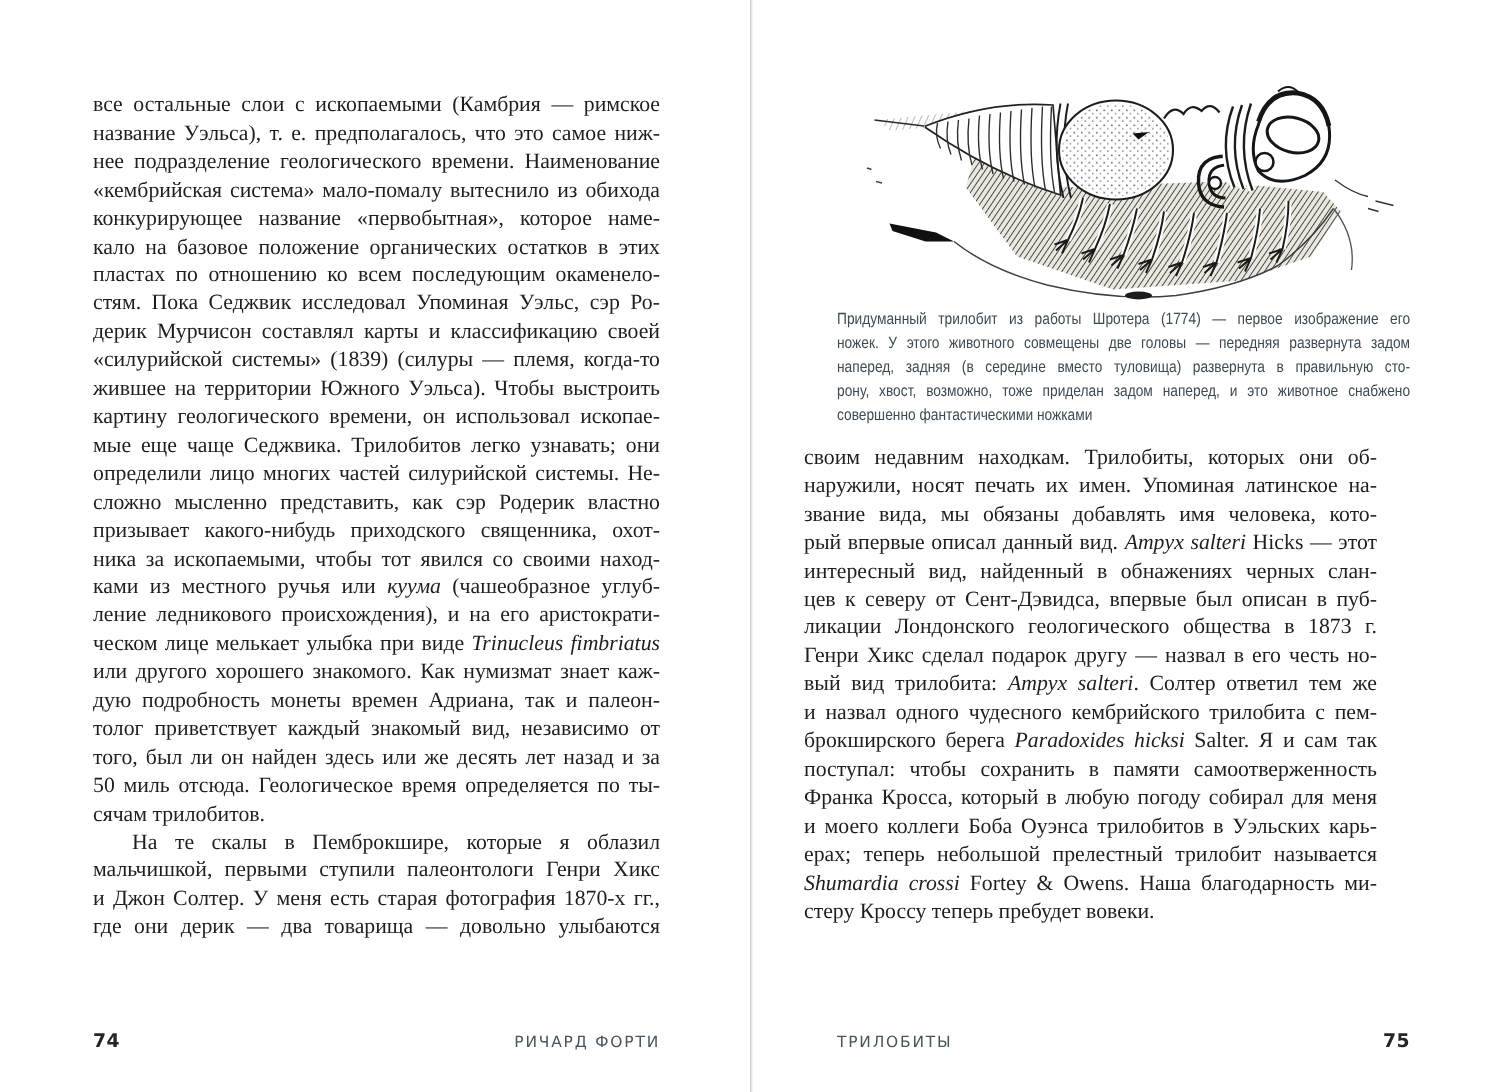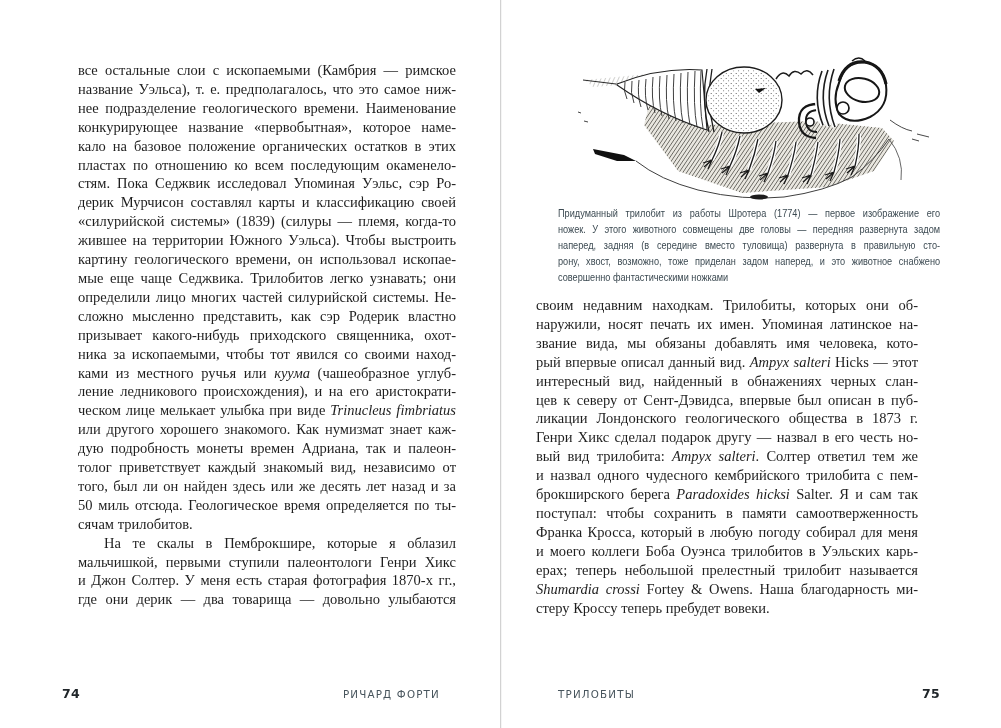--- a/index.html
+++ b/index.html
@@ -3,21 +3,21 @@
 <meta charset="utf-8">
 <style>
   html,body{margin:0;padding:0;background:#ffffff;}
   .canvas{
     position:relative;width:1001px;height:728px;background:#ffffff;
     font-family:"Liberation Serif", serif;overflow:hidden;
   }
   .gutter{position:absolute;left:500px;top:0;width:1px;height:728px;
     background:#d2d2d2;box-shadow:1px 0 0 rgba(0,0,0,0.04);}
   .body-text{position:absolute;color:#1e1e1e;font-size:14.5px;line-height:18.9px;}
-  #left-text{left:78px;top:61px;width:378px;}
+  #left-text{left:62px;top:61px;width:378px;}
   #right-text{left:536px;top:296px;width:382px;}
   .tline{text-align:justify;text-align-last:justify;}
   .tline.pend{text-align-last:left;}
   .tline.indent{text-indent:26px;}
   .tline i{}
   .caption{
     position:absolute;left:558px;top:206px;width:450px;
     transform:scaleX(0.849);transform-origin:left top;
     font-family:"Liberation Sans","DejaVu Sans",sans-serif;
     font-size:10.8px;line-height:15.9px;color:#3c4a52;
@@ -32,20 +32,21 @@
 </style>
 </head>
 <body>
 
 <div class="canvas">
 
   <div id="left-text" class="body-text">
       <div class="tline">все остальные слои с ископаемыми (Камбрия — римское</div>
       <div class="tline">название Уэльса), т. е. предполагалось, что это самое ниж-</div>
       <div class="tline">нее подразделение геологического времени. Наименование</div>
+      <div class="tline">«кембрийская система» мало-помалу вытеснило из обихода</div>
       <div class="tline">конкурирующее название «первобытная», которое наме-</div>
       <div class="tline">кало на базовое положение органических остатков в этих</div>
       <div class="tline">пластах по отношению ко всем последующим окаменело-</div>
       <div class="tline">стям. Пока Седжвик исследовал Упоминая Уэльс, сэр Ро-</div>
       <div class="tline">дерик Мурчисон составлял карты и классификацию своей</div>
       <div class="tline">«силурийской системы» (1839) (силуры — племя, когда-то</div>
       <div class="tline">жившее на территории Южного Уэльса). Чтобы выстроить</div>
       <div class="tline">картину геологического времени, он использовал ископае-</div>
       <div class="tline">мые еще чаще Седжвика. Трилобитов легко узнавать; они</div>
       <div class="tline">определили лицо многих частей силурийской системы. Не-</div>

